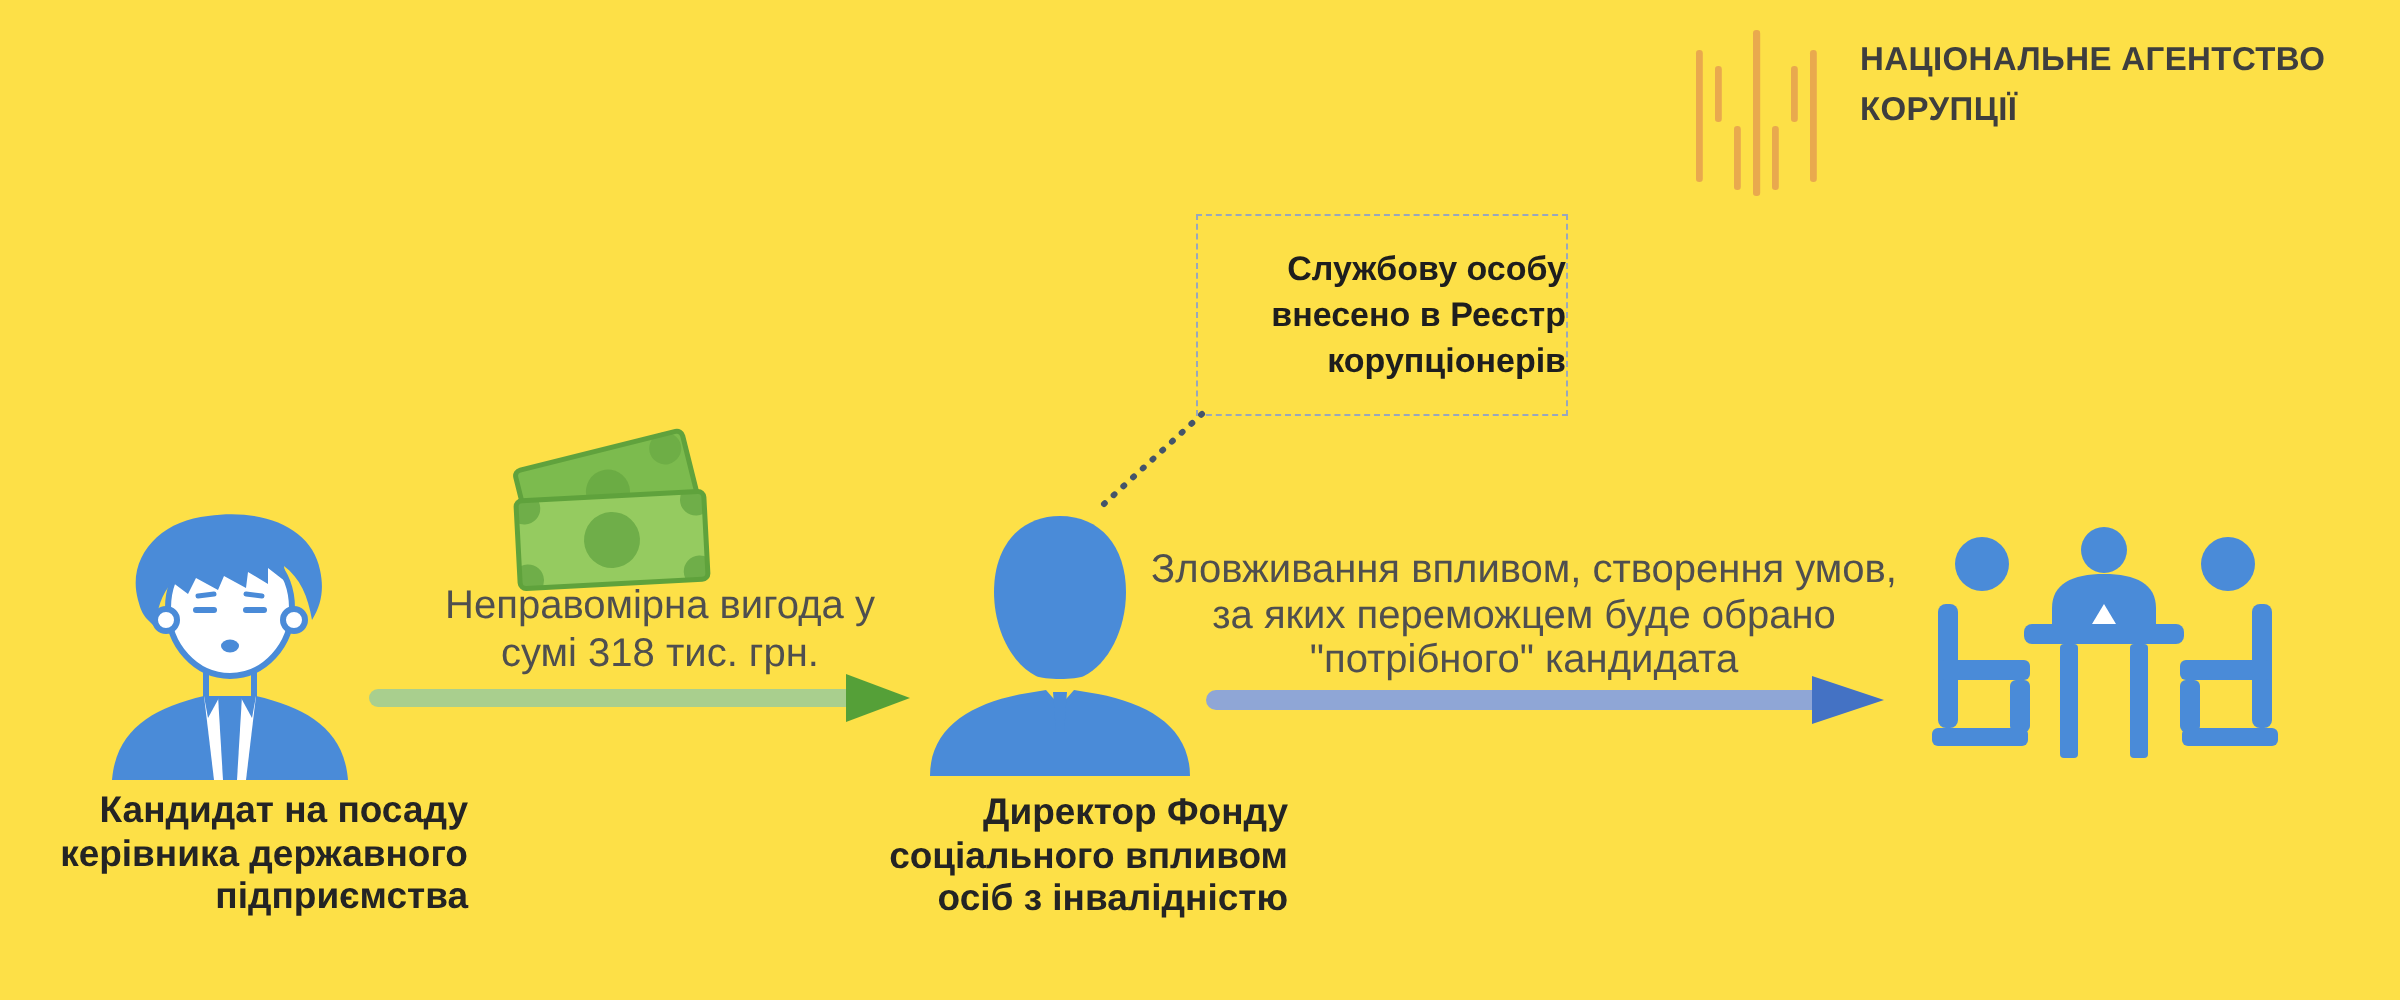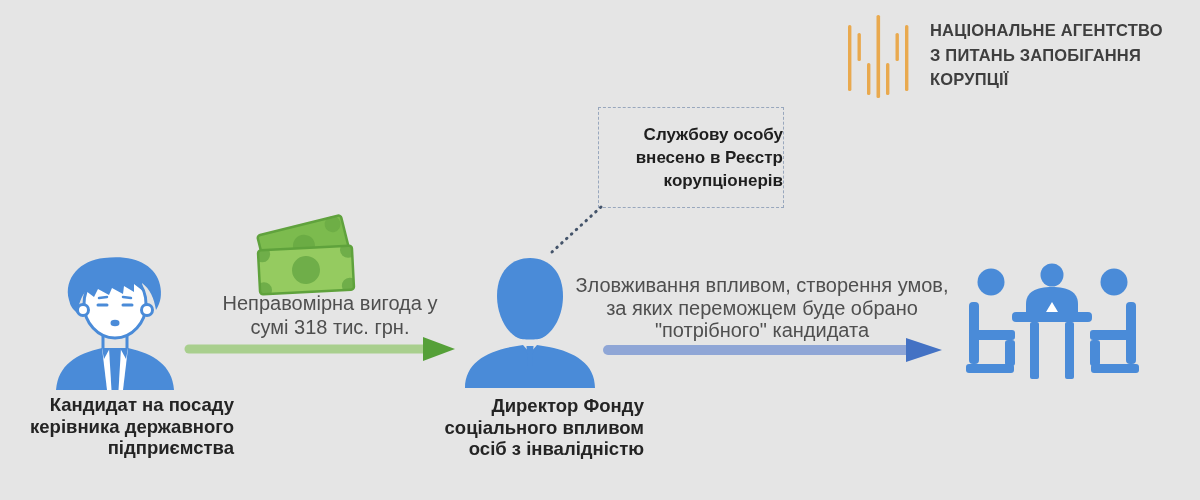--- a/index.html
+++ b/index.html
@@ -1,17 +1,17 @@
 <!DOCTYPE html>
 <html><head>
 <meta charset="utf-8">
 <style>
   html,body{margin:0;padding:0;background:#fff;}
   .canvas{
-    position:relative;width:1200px;height:500px;background:#e5e5e5;overflow:hidden;
+    position:relative;width:1200px;height:500px;background:#fde047;overflow:hidden;
     font-family:"Liberation Sans","DejaVu Sans",sans-serif;
     --blue:#4A8BD8; --gold:#E9A94E;
     --green-shaft:#A9CF8E; --green-head:#55A038;
     --blue-shaft:#8FA6D6; --blue-head:#4472C4;
   }
   .abs{position:absolute;}
   
   .agency-bars{left:846px;top:12px;width:66px;height:88px;}
   .agency-name{left:930px;top:18px;width:260px;font-size:16.5px;font-weight:700;
     line-height:24.5px;color:#3E3E3E;letter-spacing:.2px;}
@@ -49,21 +49,20 @@
       <rect x="11.5" y="21" width="3.4" height="28" rx="1.6"></rect>
       <rect x="21" y="51" width="3.4" height="32" rx="1.6"></rect>
       <rect x="30.5" y="3" width="3.6" height="83" rx="1.6"></rect>
       <rect x="40" y="51" width="3.4" height="32" rx="1.6"></rect>
       <rect x="49.5" y="21" width="3.4" height="28" rx="1.6"></rect>
       <rect x="59" y="13" width="3.4" height="66" rx="1.6"></rect>
     </g>
   </svg>
   <div class="abs agency-name">
     <div>НАЦІОНАЛЬНЕ АГЕНТСТВО</div>
-    <div>З ПИТАНЬ ЗАПОБІГАННЯ</div>
     <div>КОРУПЦІЇ</div>
   </div>
 
   <div class="abs callout">
     <div>Службову особу</div>
     <div>внесено в Реєстр</div>
     <div>корупціонерів</div>
   </div>
   <svg class="abs callout-tail" viewBox="0 0 60 54" aria-hidden="true">
     <line x1="55" y1="4" x2="6" y2="49" stroke="#44546A" stroke-width="3" stroke-dasharray="0.6 6" stroke-linecap="round"></line>

